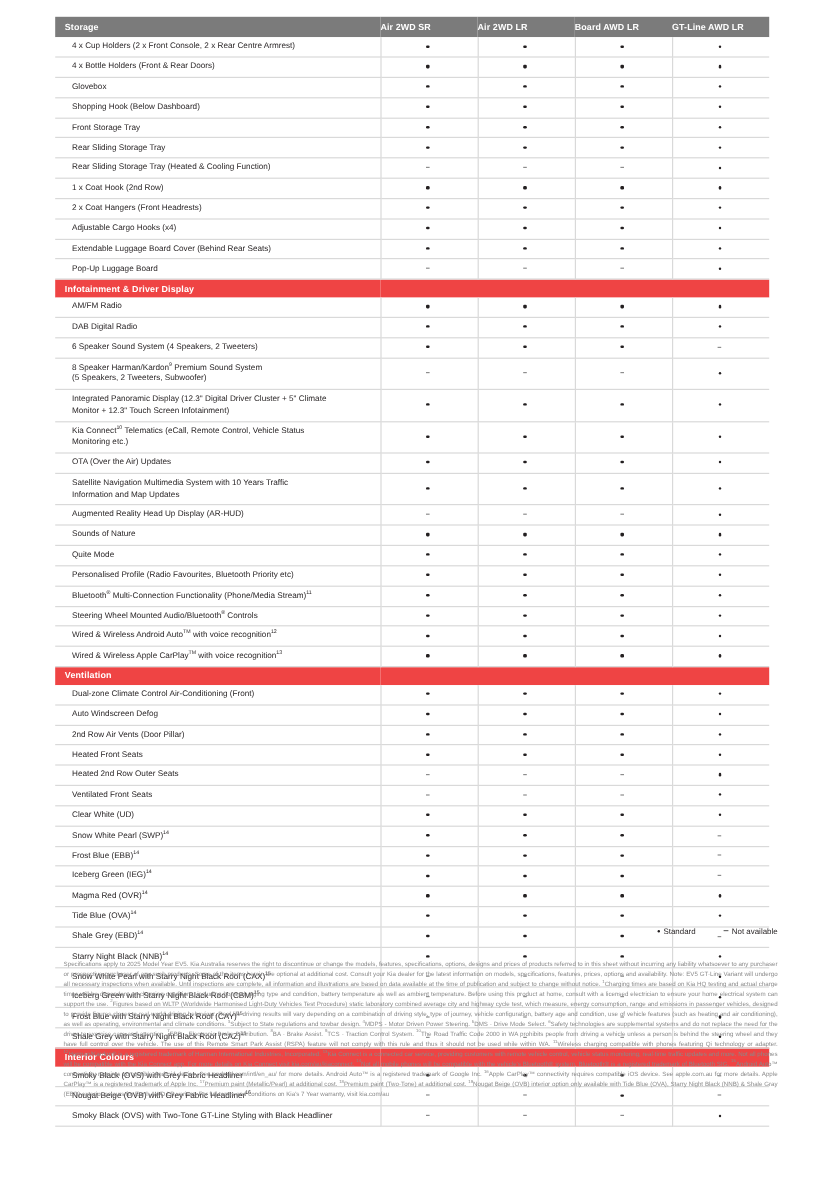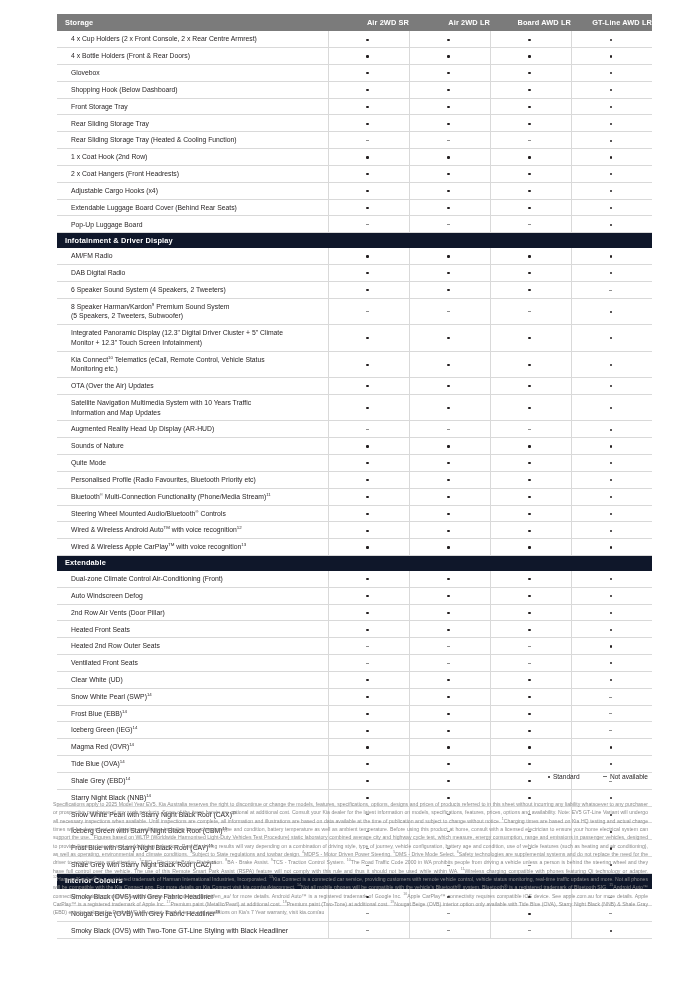--- a/index.html
+++ b/index.html
@@ -15,48 +15,48 @@
     overflow: hidden;
   }
   .page {
     position: relative;
     width: 700px;
     height: 990px;
     box-sizing: border-box;
   }
   .spec-table {
     position: absolute;
-    left: 57px;
+    left: 46px;
     top: 14px;
     width: 595px;
     border-collapse: collapse;
     table-layout: fixed;
   }
   .spec-table col.c-feature { width: 271px; }
   .spec-table col.c-var { width: 81px; }
 
   .section-row td {
-    background: #0f172a;
+    background: #ef4444;
     color: #ffffff;
     font-size: 7.4px;
     font-weight: bold;
     letter-spacing: 0.15px;
     padding: 3.4px 0 3.4px 8px;
     border: none;
     line-height: 1.1;
   }
   .section-row td.blank {
     padding: 0;
   }
   .head-row td {
     background: #7b7b7b;
     color: #ffffff;
     font-size: 7.4px;
     font-weight: bold;
-    text-align: right;
+    text-align: left;
     padding: 4.6px 0 4.6px 0;
     line-height: 1.1;
     letter-spacing: 0.1px;
   }
   .head-row td.head-feature {
     text-align: left;
     padding-left: 8px;
   }
   .feat-row td {
     border-bottom: 1px solid #d9d9d9;
@@ -351,21 +351,21 @@
           <td class="mark"><span class="mark-dot"></span></td>
         </tr>
         <tr class="feat-row">
           <td class="feature">Wired &amp; Wireless Apple CarPlay<sup>TM</sup> with voice recognition<sup>13</sup></td>
           <td class="mark"><span class="mark-dot"></span></td>
           <td class="mark"><span class="mark-dot"></span></td>
           <td class="mark"><span class="mark-dot"></span></td>
           <td class="mark"><span class="mark-dot"></span></td>
         </tr>
         <tr class="section-row">
-          <td>Extendable</td>
+          <td>Ventilation</td>
           <td class="blank" colspan="4"></td>
         </tr>
         <tr class="feat-row">
           <td class="feature">Dual-zone Climate Control Air-Conditioning (Front)</td>
           <td class="mark"><span class="mark-dot"></span></td>
           <td class="mark"><span class="mark-dot"></span></td>
           <td class="mark"><span class="mark-dot"></span></td>
           <td class="mark"><span class="mark-dot"></span></td>
         </tr>
         <tr class="feat-row">

